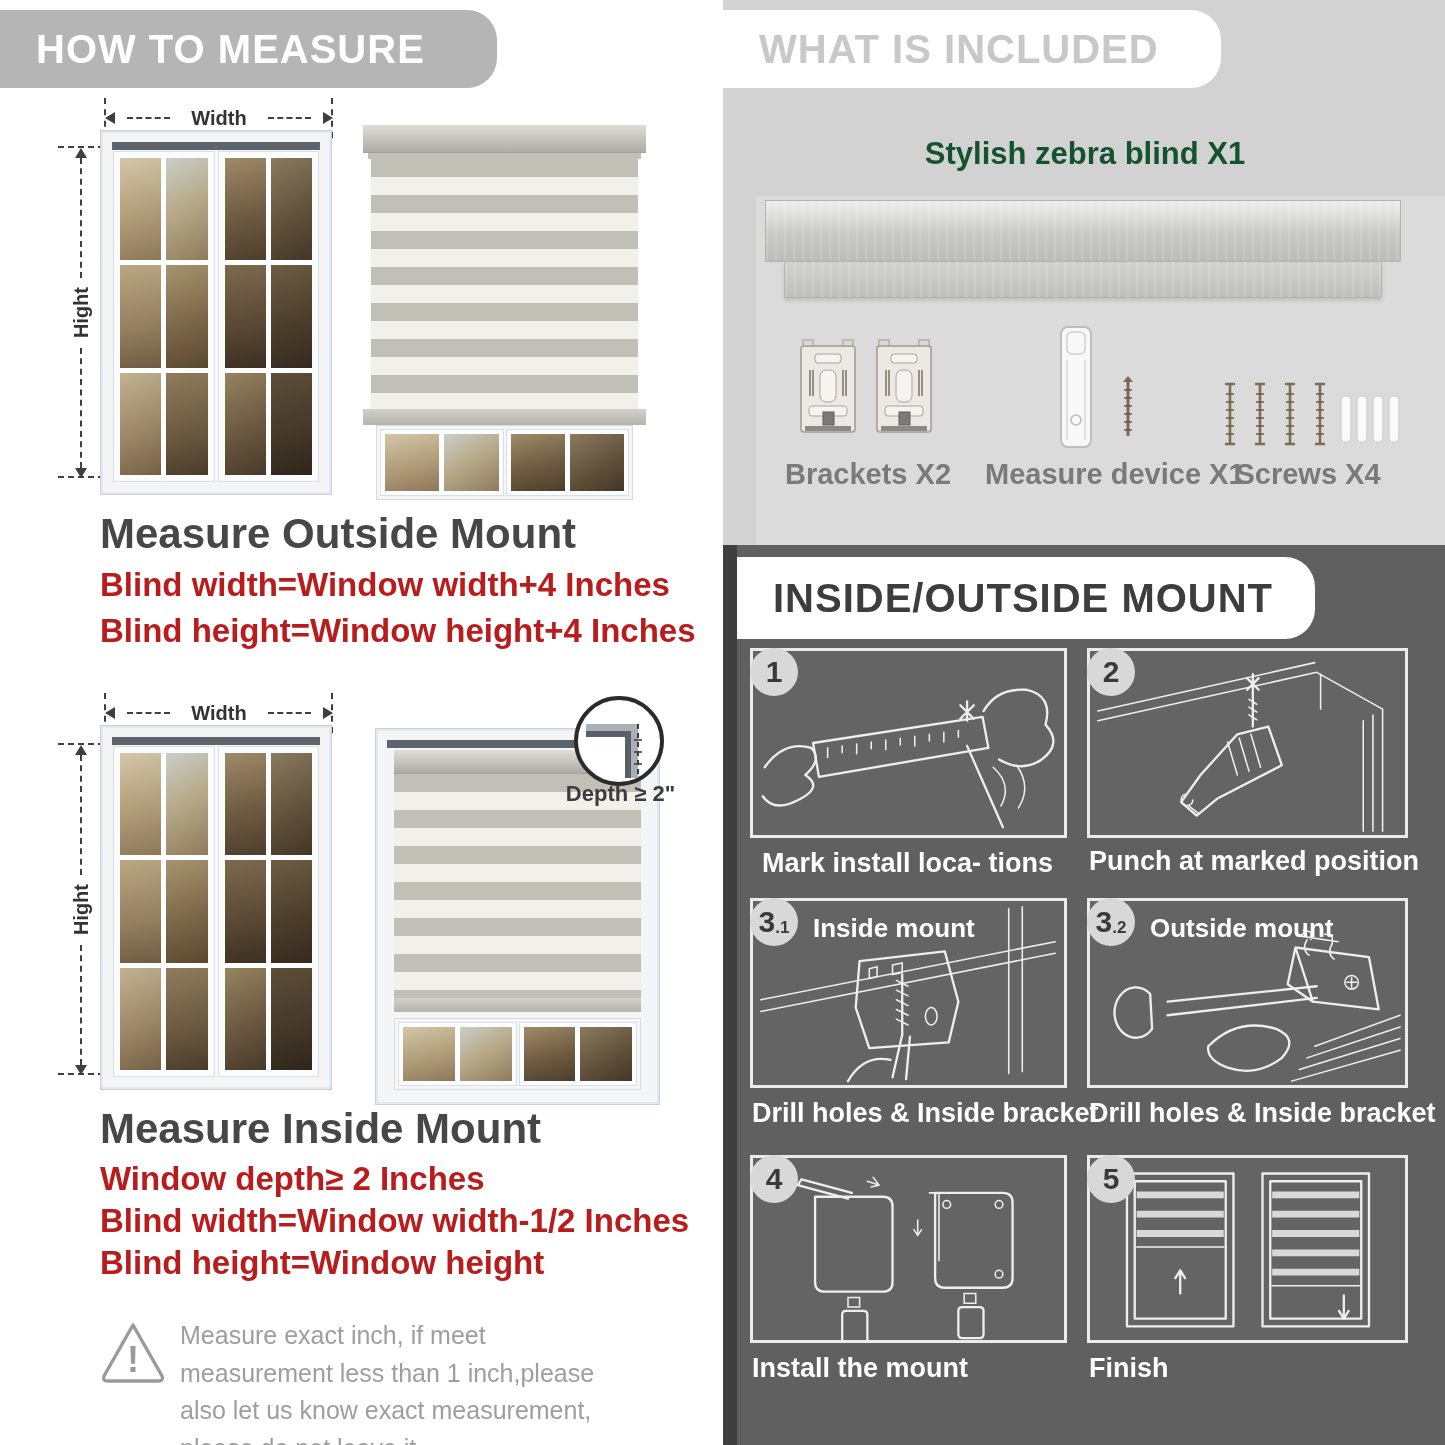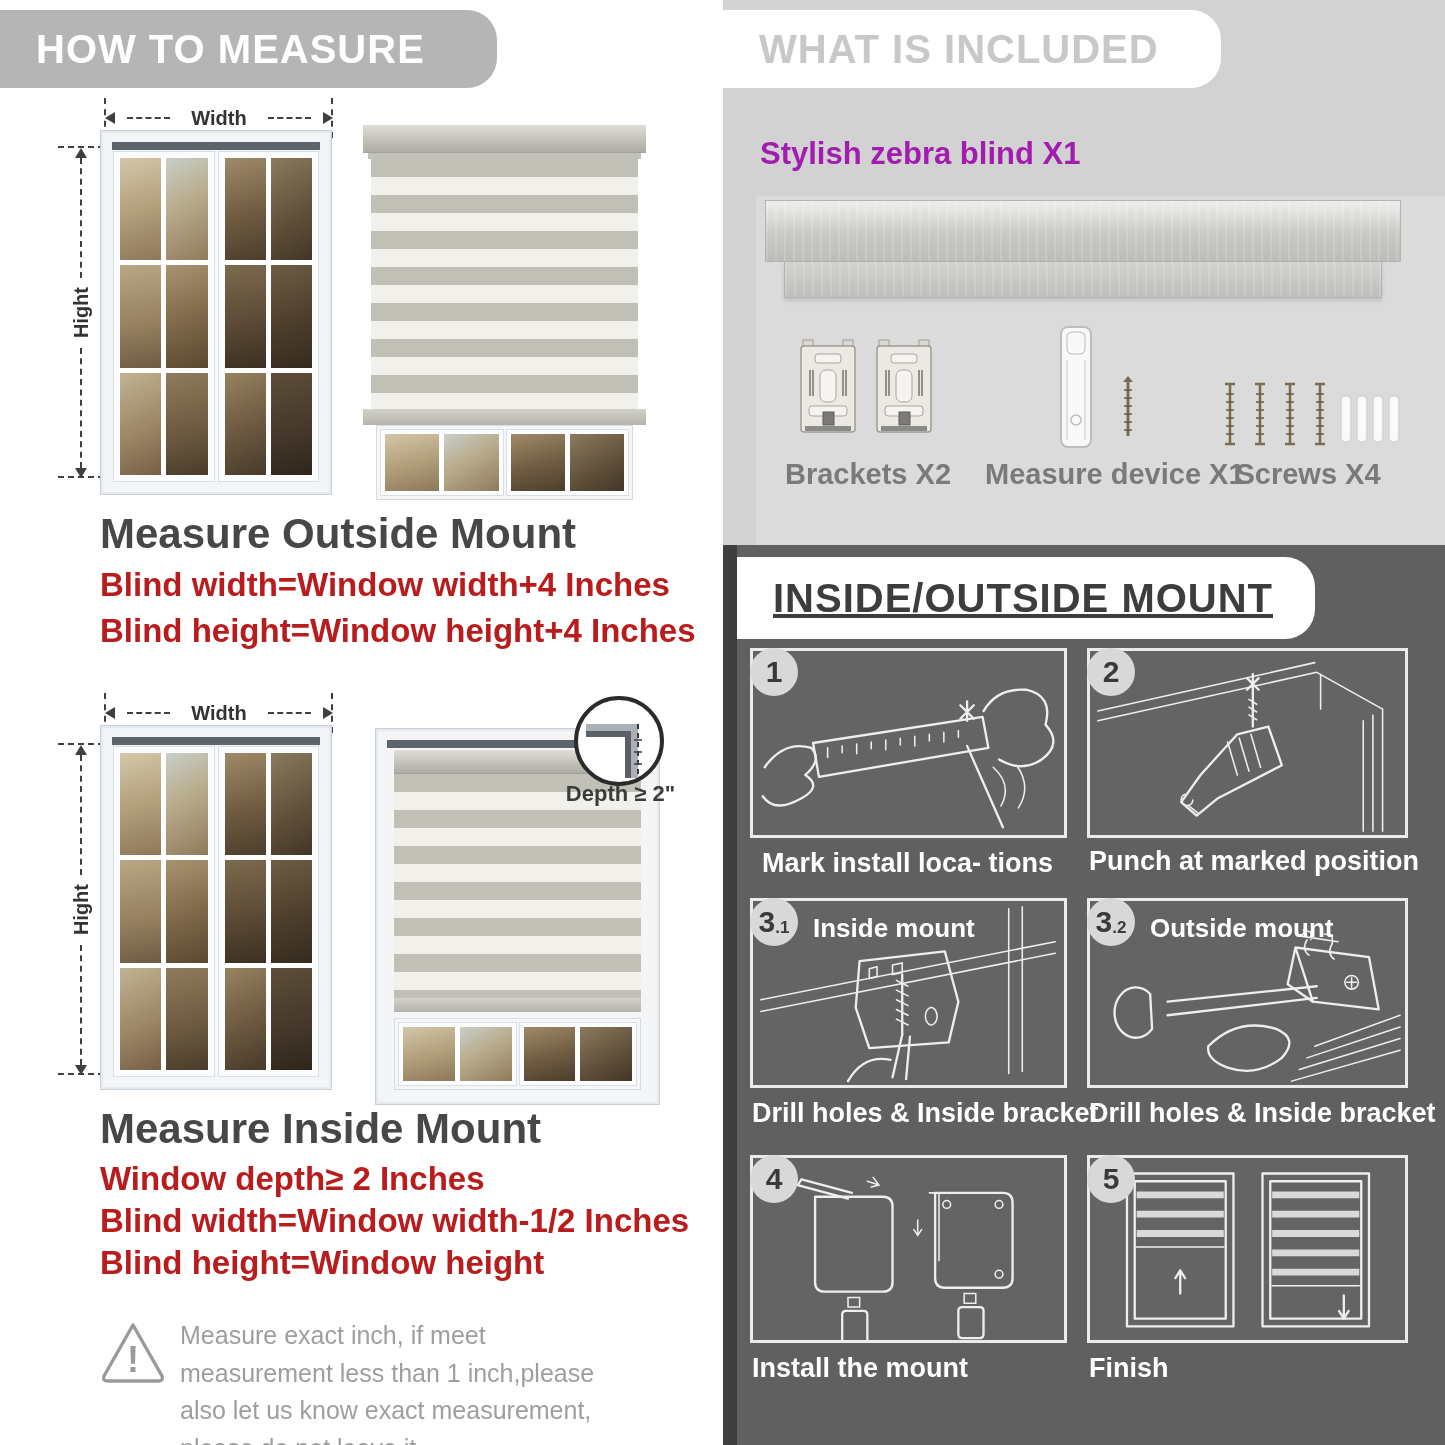--- a/index.html
+++ b/index.html
@@ -60,22 +60,22 @@
   .headrail { background:linear-gradient(180deg,#deddd7,#bcbbb3 70%,#aeada5); border-bottom:1px solid #a3a29a; }
   .rail-lip { background:#c2c1b9; }
   .stripes  { background:repeating-linear-gradient(180deg,#c1c0b7 0 18px,#f2f0ea 18px 36px); }
   .botrail  { background:linear-gradient(180deg,#d3d2ca,#b5b4ac); }
   .sliver   { position:absolute; background:#f4f6f8; border:1px solid #d5dbe1; padding:4px; display:flex; gap:4px; }
   .sliver .sash { border-width:4px; }
 
   
   .right-top { position:absolute; left:723px; top:0; width:722px; height:545px; background:#d2d2d2; }
   .inner-panel { position:absolute; left:33px; top:196px; right:0; height:349px; background:#dbdbdb; }
-  .product-lbl { position:absolute; left:37px; top:136px; width:650px; 
-                 font-size:31px; font-weight:bold; color:#a21caf; }
+  .product-lbl { position:absolute; left:37px; top:136px; width:650px; text-align:center;
+                 font-size:31px; font-weight:bold; color:#14532d; }
   .hr-main { position:absolute; left:42px; top:200px; width:636px; height:62px; border:1px solid #b3b3af;
              background:linear-gradient(180deg,#eeeeec,#c9c9c5 55%,#bcbcb8); }
   .hr-tex  { position:absolute; inset:0; background:repeating-linear-gradient(90deg,rgba(255,255,255,.28) 0 2px,rgba(0,0,0,0) 2px 9px); opacity:.5; }
   .hr-lip  { position:absolute; left:61px; top:262px; width:598px; height:36px; border:1px solid #b3b3af; border-top:none;
              background:linear-gradient(180deg,#d2d2ce,#bfbfbb); box-shadow:0 3px 4px rgba(0,0,0,.12); }
   .item-lbl { position:absolute; text-align:center; font-size:29px; font-weight:bold; color:#7a7a7a; white-space:nowrap; }
 
   .dark-sec { position:absolute; left:723px; top:545px; width:722px; height:900px; background:#606060; }
   .spine { position:absolute; left:0; top:0; width:14px; height:100%; background:#3f3f3f; }
 
@@ -316,21 +316,21 @@
         <rect x="158" y="18" width="10" height="46" rx="4"></rect>
         <rect x="174" y="18" width="10" height="46" rx="4"></rect>
       </g>
     </svg>
     <div class="item-lbl" style="left:495px;top:458px;width:180px;">Screws X4</div>
   </section>
 
   <section class="dark-sec">
     <div class="spine"></div>
 
-    <div class="banner white-dk" style="left:14px;top:12px;width:578px;height:82px;line-height:82px;text-decoration:underline;">
+    <div class="banner white-dk" style="left:14px;top:12px;width:578px;height:82px;line-height:82px;">
       <span>INSIDE/OUTSIDE MOUNT</span>
     </div>
 
     <div class="step" style="left:27px;top:103px;width:317px;height:190px;">
       <svg viewBox="0 0 317 190">
         <path class="ln" d="M60 95 L235 68 L241 100 L66 130 Z"></path>
         <path class="ln2" d="M75 100 v10 M90 98 v7 M105 96 v10 M120 94 v7 M135 92 v10 M150 90 v7 M165 88 v10 M180 86 v7 M195 84 v10 M210 82 v7"></path>
         <path class="ln" d="M212 56 l14 14 M226 56 l-14 14 M219 52 v20"></path>
         <path class="ln" d="M256 182 L219 98"></path>
         <path class="ln" d="M10 120 Q30 92 58 100 Q70 112 52 128 Q70 140 48 152 Q20 168 8 150"></path>

